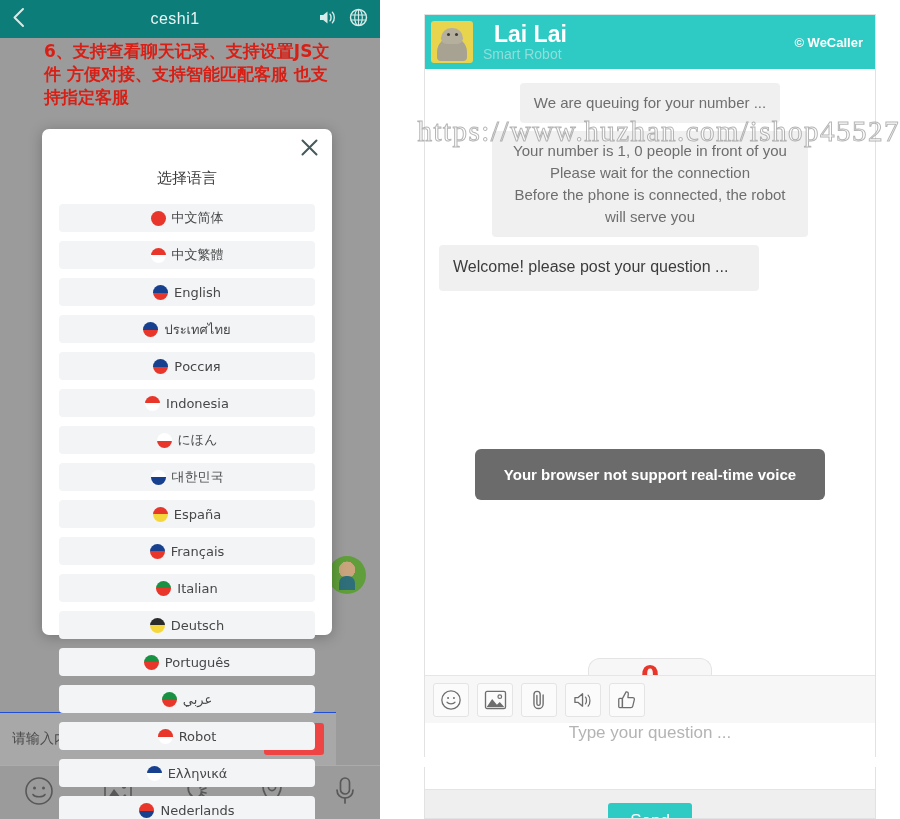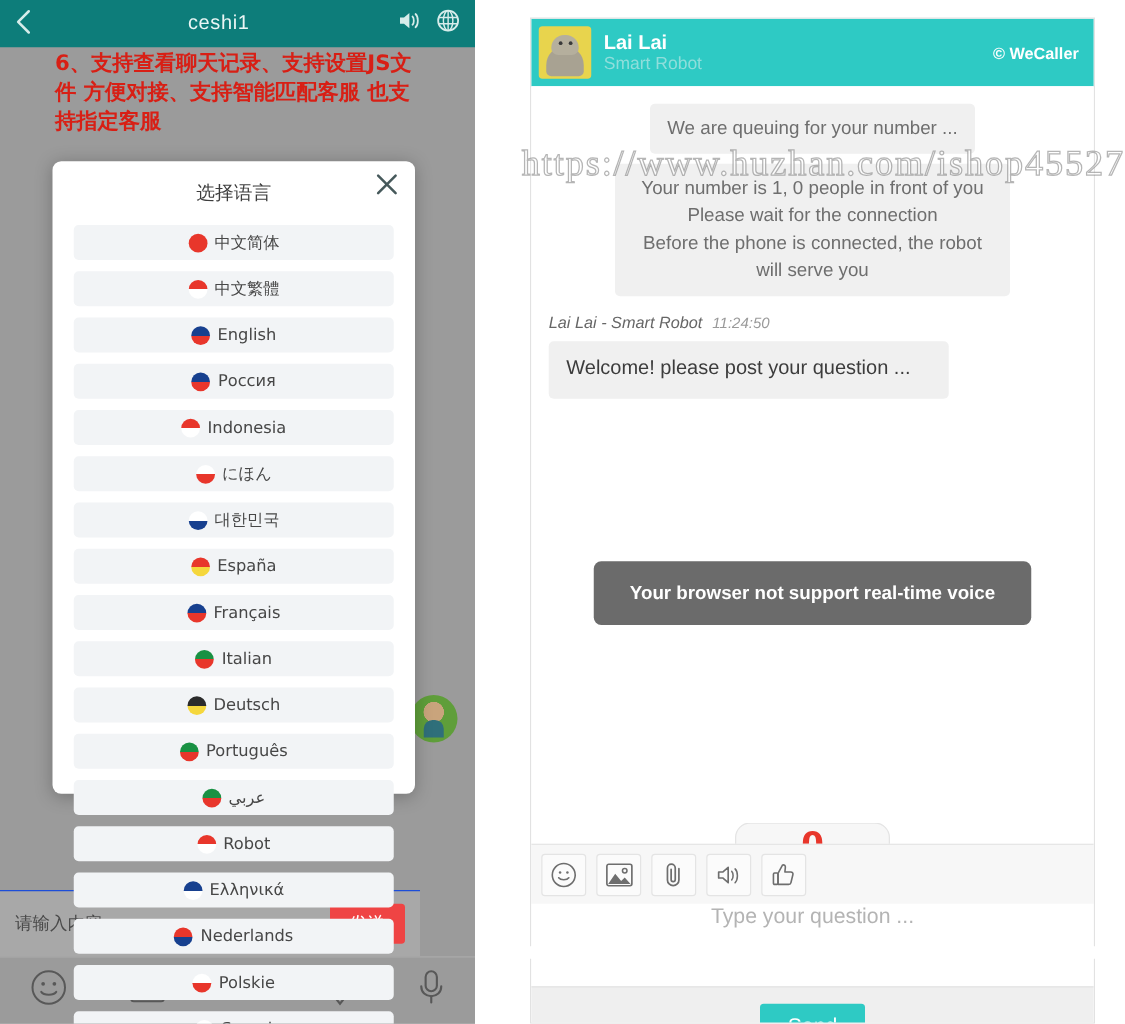--- a/index.html
+++ b/index.html
@@ -78,21 +78,21 @@
     z-index: 40;
   }
   #lang-close {
     position: absolute; right: 12px; top: 8px;
     font-size: 21px; color: #4a5e60; line-height: 1;
     font-family: "DejaVu Sans", sans-serif;
   }
   #lang-title {
     text-align: center;
     font-size: 15px; color: #3d3d3d;
-    padding-top: 16px; padding-bottom: 6px;
+    padding-top: 40px; padding-bottom: 6px;
     font-family: "DejaVu Sans", sans-serif;
   }
   #lang-grid {
     display: grid;
     grid-template-columns: 1fr;
     gap: 9px 10px;
     padding: 10px 17px 14px 17px;
   }
   .lang-item {
     background: #f2f4f6;
@@ -221,21 +221,21 @@
     background: #b5af9d;
     border-radius: 11px 11px 6px 6px;
   }
   #bot-avatar .eye-l, #bot-avatar .eye-r {
     position: absolute; top: 12px; width: 3px; height: 3px;
     background: #3a3a3a; border-radius: 50%;
   }
   #bot-avatar .eye-l { left: 16px; }
   #bot-avatar .eye-r { left: 24px; }
   #bot-names { flex: 1; line-height: 1.1; }
-  #bot-name { color: #ffffff; font-size: 16px; font-weight: bold; }
+  #bot-name { color: #ffffff; font-size: 23px; font-weight: bold; margin-left: 11px; }
   #bot-sub { color: #8fdedb; font-size: 14px; }
   #wecaller { color: #ffffff; font-size: 13px; font-weight: bold; white-space: nowrap; }
 
   #chat-area {
     position: relative;
     height: 606px;
     background: #ffffff;
     padding: 12px 14px 0 14px;
   }
   .bubble {
@@ -405,20 +405,24 @@
             <div class="lang-item">
               <span class="flag" style="background: linear-gradient(rgb(232, 54, 43) 0px, rgb(232, 54, 43) 50%, rgb(255, 255, 255) 50%, rgb(255, 255, 255) 100%);"></span>
               <span>中文繁體</span>
             </div>
             <div class="lang-item">
               <span class="flag" style="background: linear-gradient(rgb(23, 64, 143) 0px, rgb(23, 64, 143) 50%, rgb(232, 54, 43) 50%, rgb(232, 54, 43) 100%);"></span>
               <span>English</span>
             </div>
             <div class="lang-item">
               <span class="flag" style="background: linear-gradient(rgb(23, 64, 143) 0px, rgb(23, 64, 143) 50%, rgb(232, 54, 43) 50%, rgb(232, 54, 43) 100%);"></span>
+              <span>ประเทศไทย</span>
+            </div>
+            <div class="lang-item">
+              <span class="flag" style="background: linear-gradient(rgb(23, 64, 143) 0px, rgb(23, 64, 143) 50%, rgb(232, 54, 43) 50%, rgb(232, 54, 43) 100%);"></span>
               <span>Россия</span>
             </div>
             <div class="lang-item">
               <span class="flag" style="background: linear-gradient(rgb(232, 54, 43) 0px, rgb(232, 54, 43) 50%, rgb(255, 255, 255) 50%, rgb(255, 255, 255) 100%);"></span>
               <span>Indonesia</span>
             </div>
             <div class="lang-item">
               <span class="flag" style="background: linear-gradient(rgb(255, 255, 255) 0px, rgb(255, 255, 255) 50%, rgb(232, 54, 43) 50%, rgb(232, 54, 43) 100%);"></span>
               <span>にほん</span>
             </div>
@@ -553,24 +557,20 @@
       </div>
 
       <div id="msg-waiting-wrap">
         <div id="msg-waiting" class="bubble">
             <div>Your number is 1, 0 people in front of you</div>
             <div>Please wait for the connection</div>
             <div>Before the phone is connected, the robot will serve you</div>
           </div>
       </div>
 
-      <div id="meta-row">
-        <span>Lai Lai - Smart Robot</span>
-        <span id="meta-time">11:24:50</span>
-      </div>
 
       <div id="msg-welcome" class="bubble">Welcome! please post your question ...</div>
 
       <div id="toast">Your browser not support real-time voice</div>
 
       <div id="queue-badge">
         <div id="queue-num">0</div>
         <div id="queue-label">Your No. is 1</div>
       </div>
     </div>

